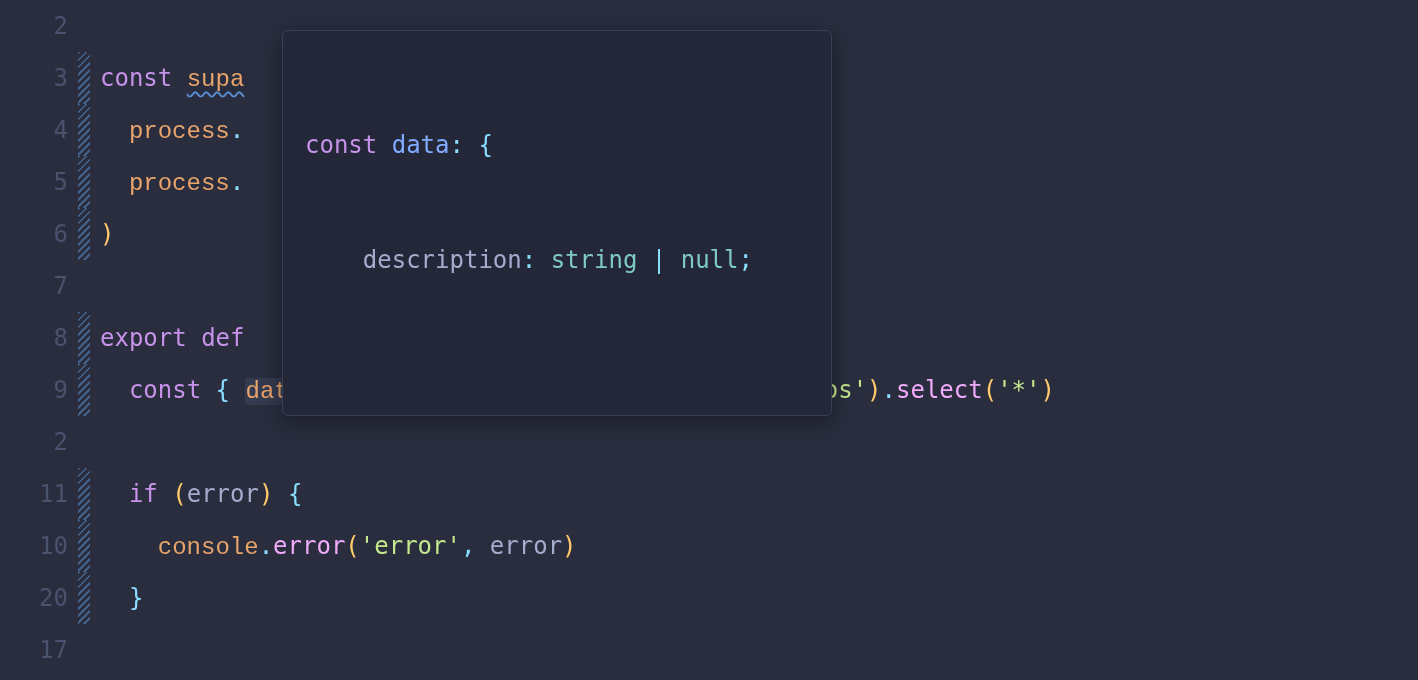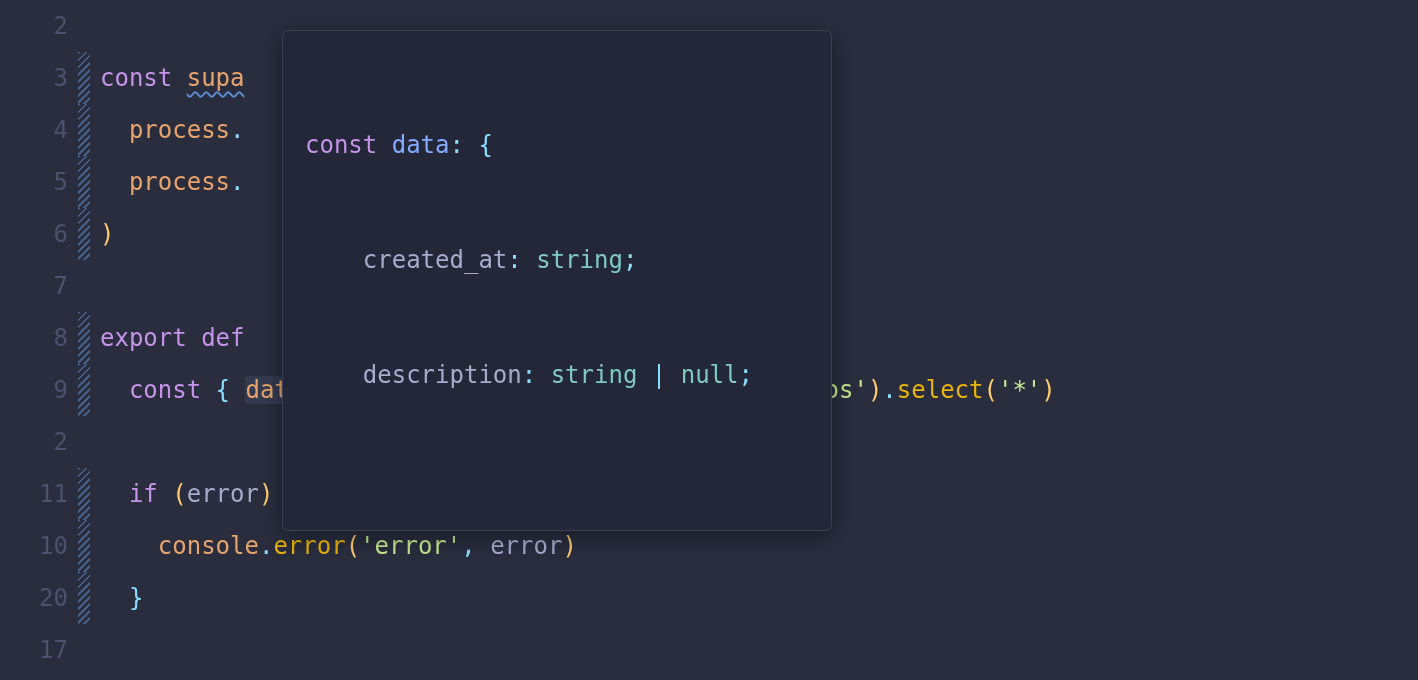--- a/index.html
+++ b/index.html
@@ -55,22 +55,22 @@
     text-decoration-thickness: 2px;
     text-underline-offset: 5px;
   }
   .highlight-box {
     background: rgba(120,140,190,0.15);
     border-radius: 3px;
     padding: 0 1px;
   }
   
   .kw   { color: #c792ea; } 
-  .var  { color: #e9a46b; } 
-  .prop { color: #eab308; } 
+  .var  { color: #e9a46b; font-family: Liberation Mono, monospace; } 
+  .prop { color: #f0abfc; } 
   .punc { color: #89ddff; } 
   .pl   { color: #a6accd; } 
   .str  { color: #c3e88d; } 
   .pyel { color: #ffcb6b; }
 
   
   .hover {
     position: absolute;
     top: 30px;
     left: 282px;
@@ -167,18 +167,17 @@
   </div>
 
   <div class="line">
     <div class="gutter">17</div>
     <div class="diff none"></div>
     <div class="content"></div>
   </div>
 
   <div class="hover">
     <div><span class="h-kw">const</span><span> </span><span class="h-id">data</span><span class="h-pn">:</span><span> </span><span class="h-pn">{</span></div>
-    <div><span>    </span><span class="h-pl">created_at</span><span class="h-pn">:</span><span> </span><span class="h-ty">string</span><span class="h-pn">;</span></div>
     <div><span>    </span><span class="h-pl">description</span><span class="h-pn">:</span><span> </span><span class="h-ty">string</span><span> </span><span class="h-pn">|</span><span> </span><span class="h-ty">null</span><span class="h-pn">;</span></div>
     
   </div>
 
 </div>
 
 </body></html>

